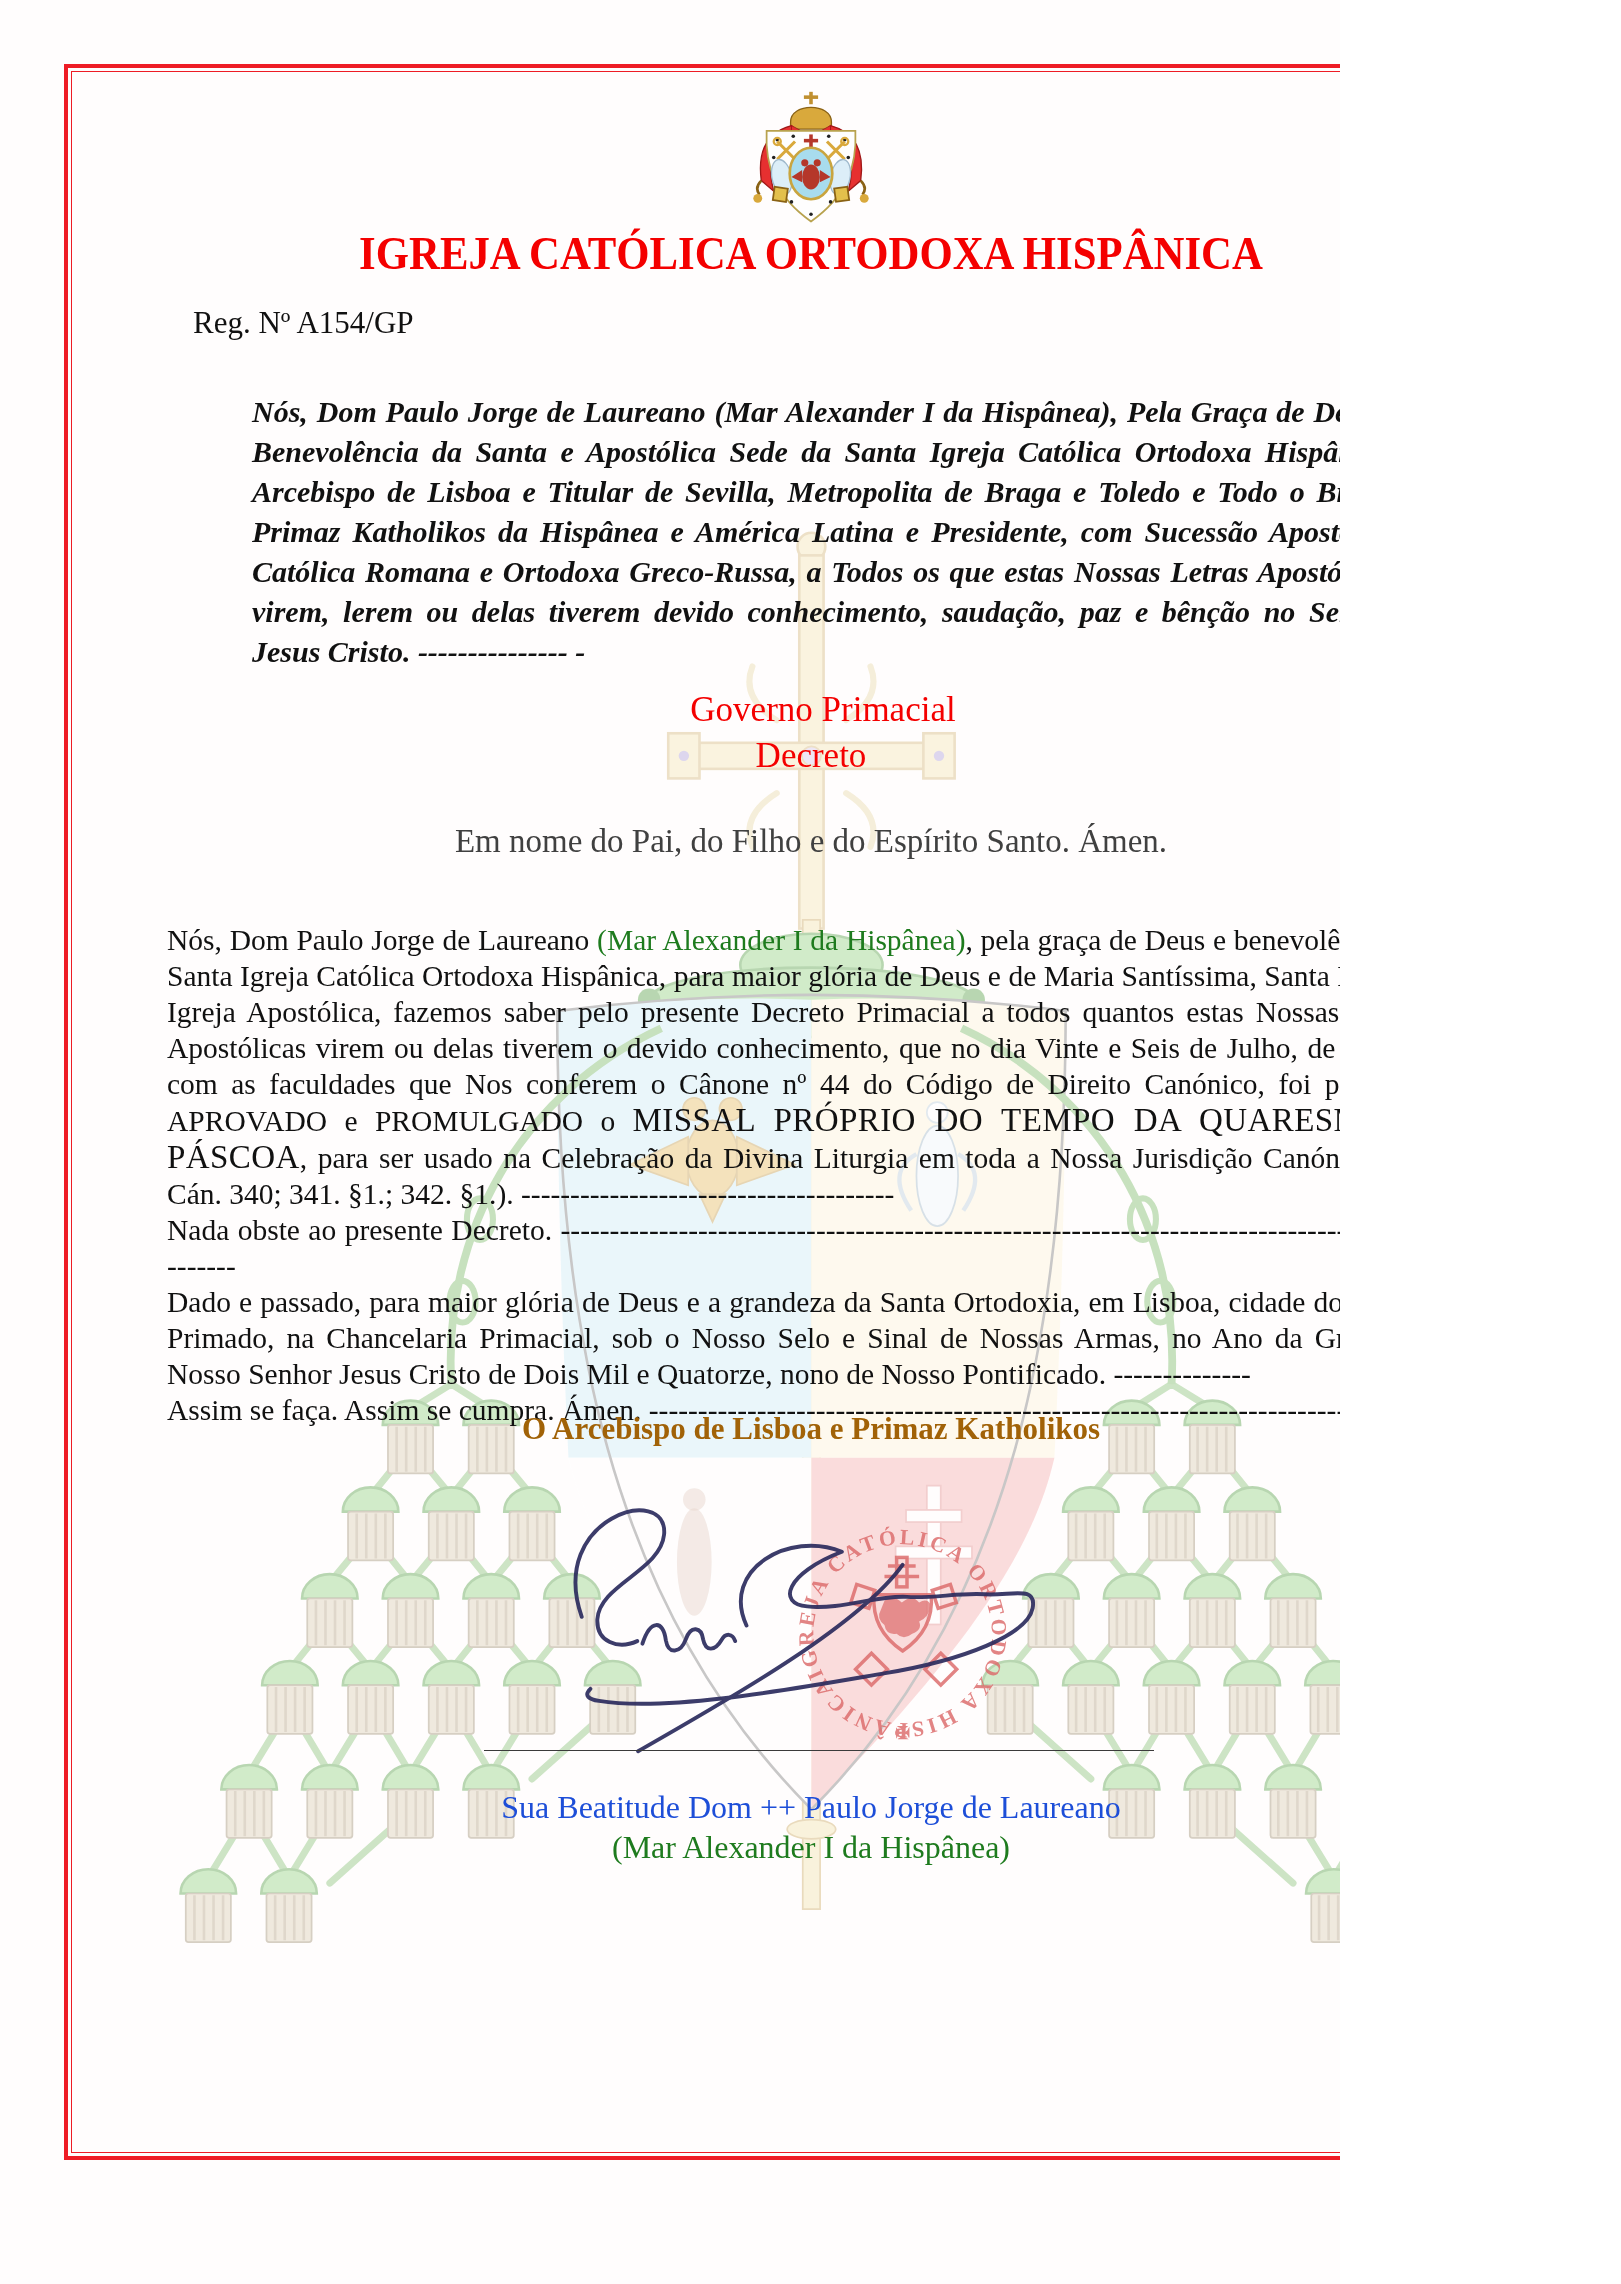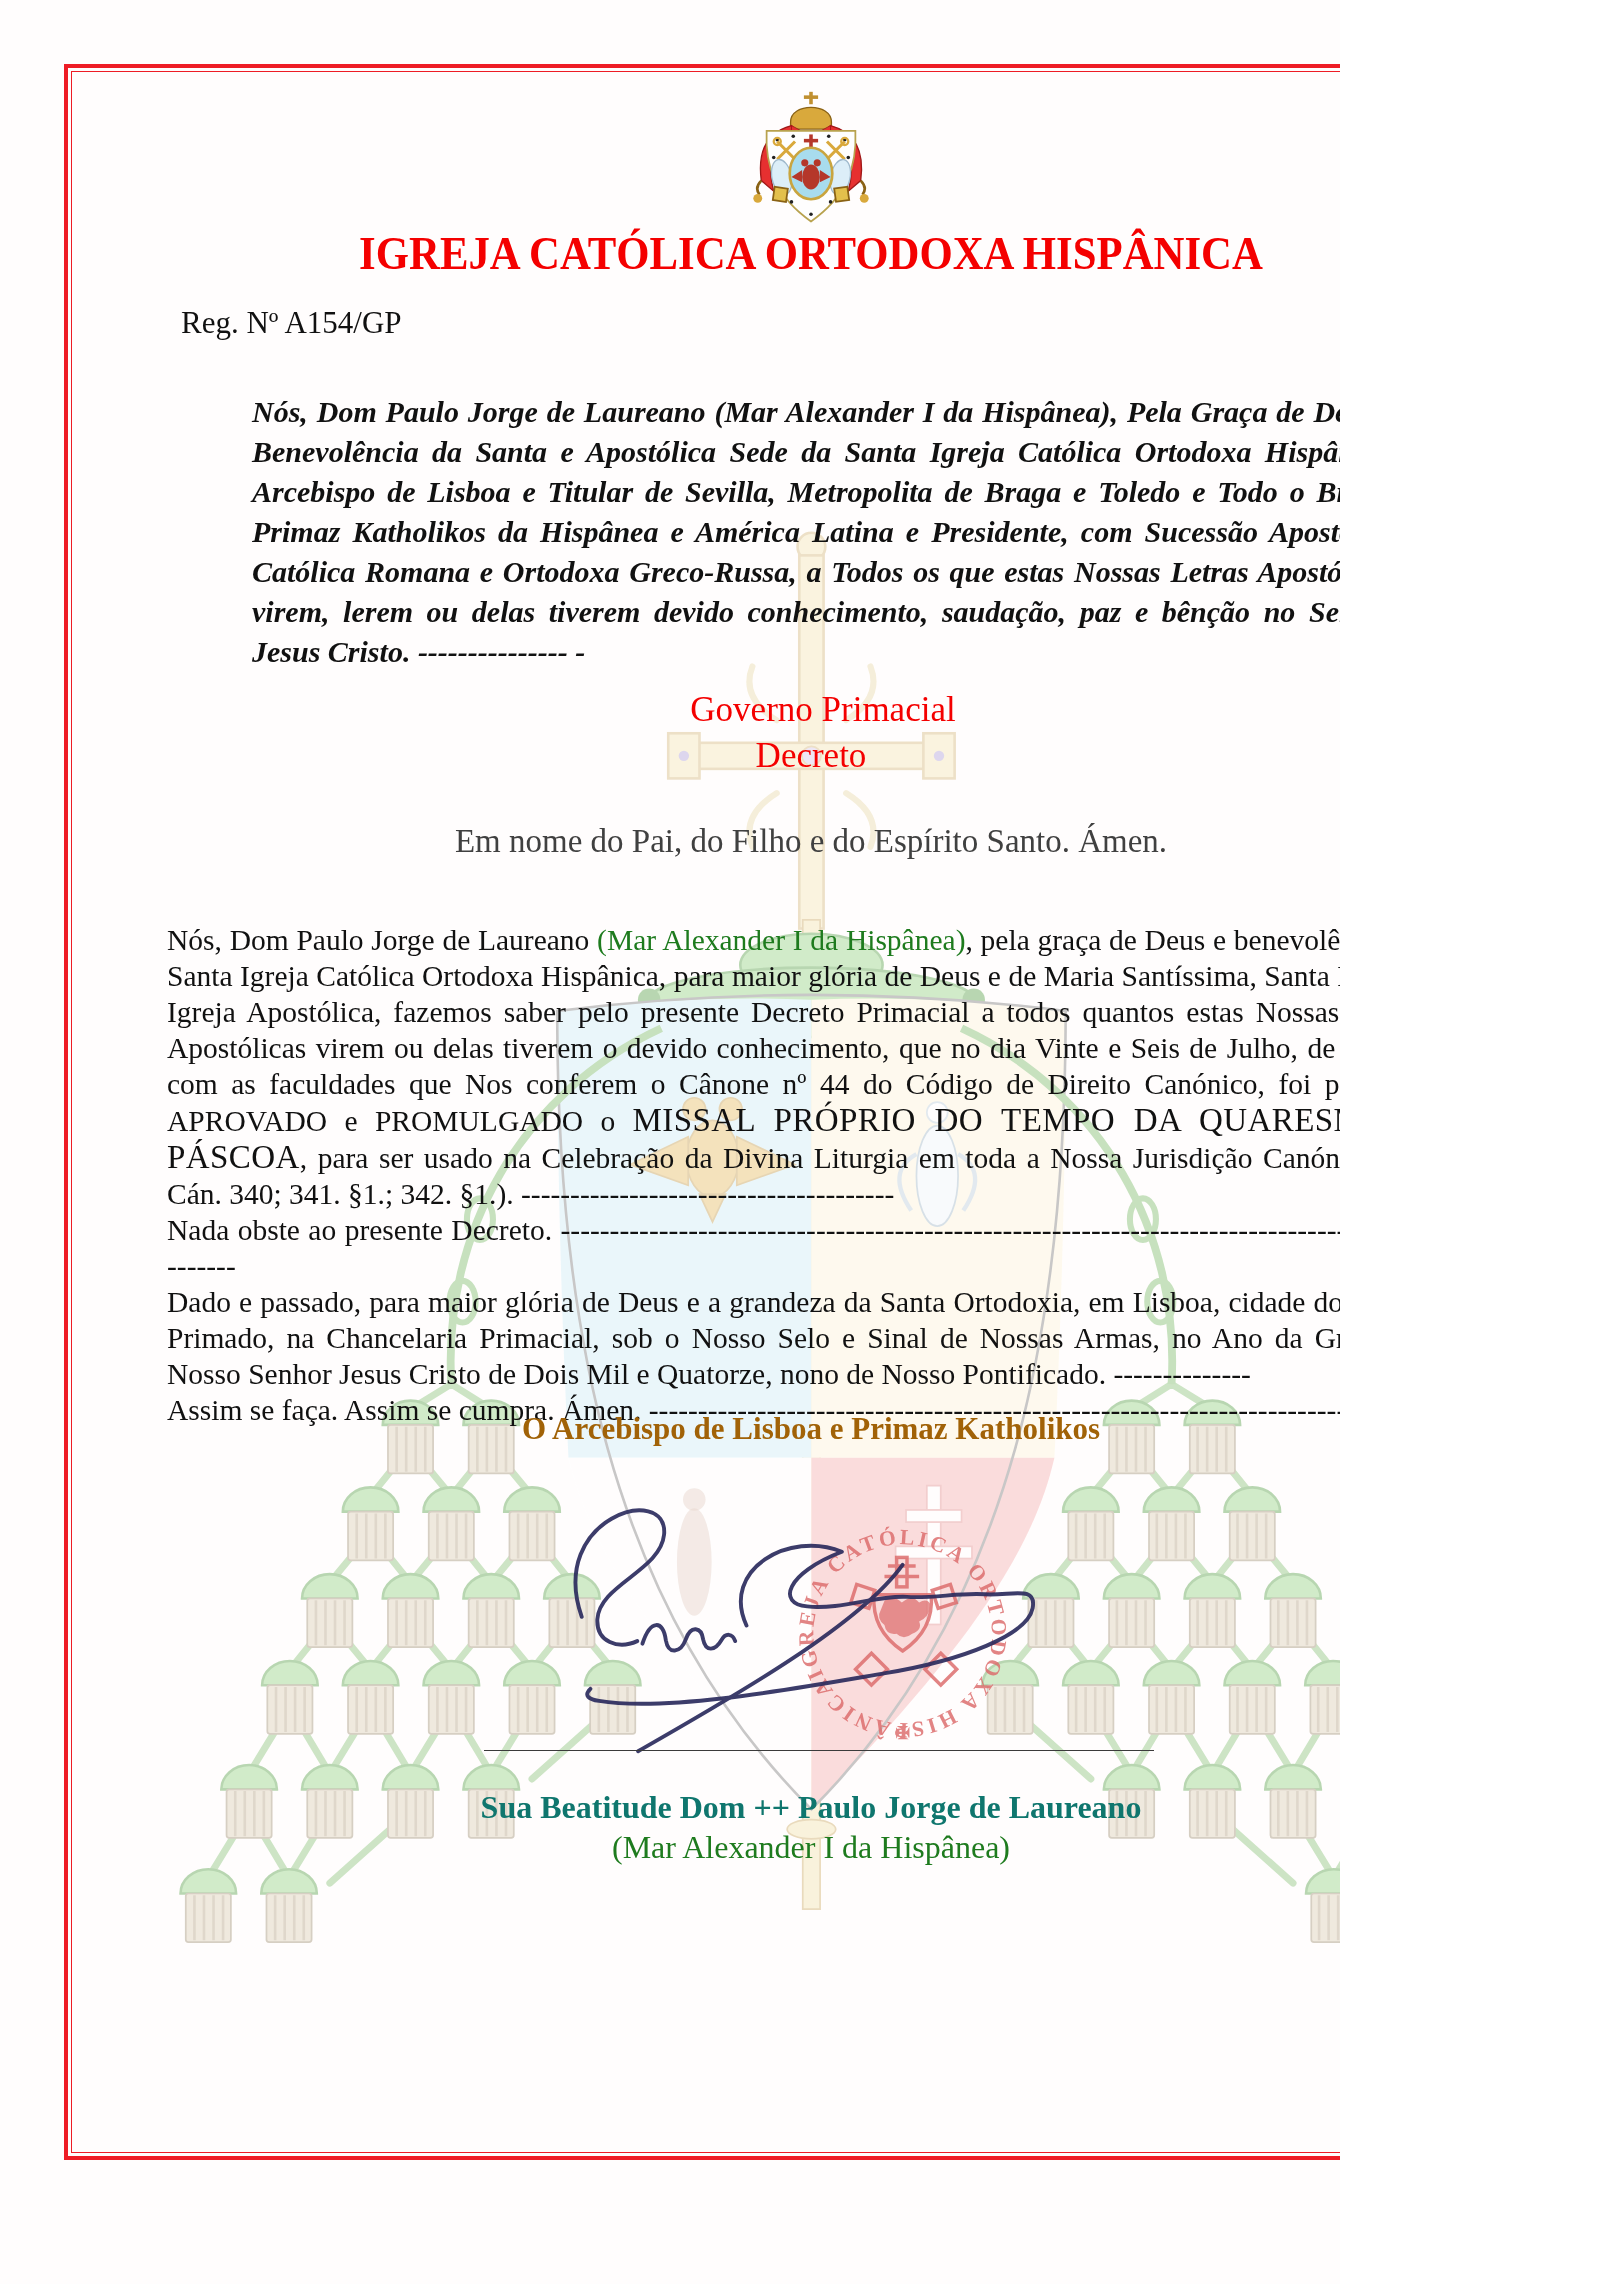--- a/index.html
+++ b/index.html
@@ -16,21 +16,21 @@
     position:absolute; left:2.6px; top:2.6px; right:2.6px; bottom:2.6px;
     border:1.7px solid #ee1c25;
   }
   .abs{position:absolute;}
   .centered{left:0; width:1622px; text-align:center;}
   .emblem{left:740px; top:90px; width:142px; height:135px;}
   .doc-title{
     top:227px; font-size:46px; font-weight:bold; color:#f40000;
     letter-spacing:0px; transform:scaleX(.93); white-space:nowrap;
   }
-  .reg{left:181px; top:305px; font-size:31px;}
+  .reg{left:193px; top:305px; font-size:31px;}
   .preamble{
     left:252px; top:392px; width:1147px;
     font-size:30px; line-height:40px; font-weight:bold; font-style:italic;
     text-align:justify;
   }
   .h-red{font-weight:normal; color:#f40000; font-size:35px;}
   .h-gov{top:690px;padding-left:12px;}
   .h-dec{top:736px;}
   .invocation{top:823px; font-size:33px; color:#404040;}
   .bodytext{
@@ -40,21 +40,21 @@
   .bodytext p{margin:0; padding:0;}
   .green{color:#1e7b1e;}
   .emph{font-size:1.12em; letter-spacing:0.4px;}
   .office-line{top:1411px; font-size:31px; font-weight:bold; color:#a16207;}
   .seal-svg{left:777px; top:1512px; width:260px; height:252px;}
   .sig-svg{left:469px; top:1465px; width:607px; height:295px;}
   .sign-line{
     left:484px; top:1736px; width:670px; height:14px;
     border-bottom:1.7px solid #3b3b3b;
   }
-  .name-line{top:1789px; font-size:32px; color:#0f766e;font-weight:bold;}
+  .name-line{top:1789px; font-size:32px; color:#1d4ed8;}
   .style-line{top:1829px; font-size:32px; color:#1e7b1e;}
   .page-num{left:1362px; top:2036px; font-size:31px;}
   .watermark{left:0; top:0; width:1622px; height:2284px; opacity:.40;}
   .txt{white-space:pre-wrap;}
 </style>
 </head>
 <body>
 
 <div class="page">
 

